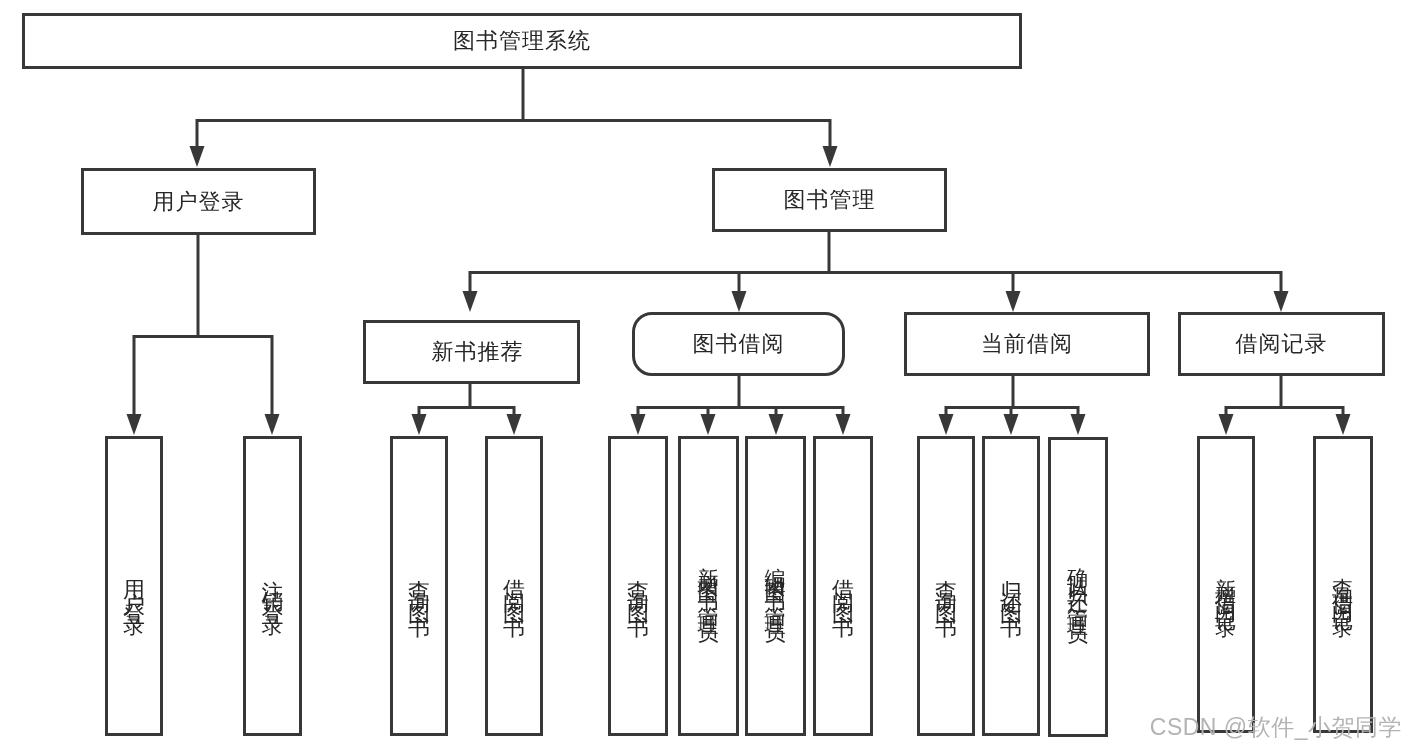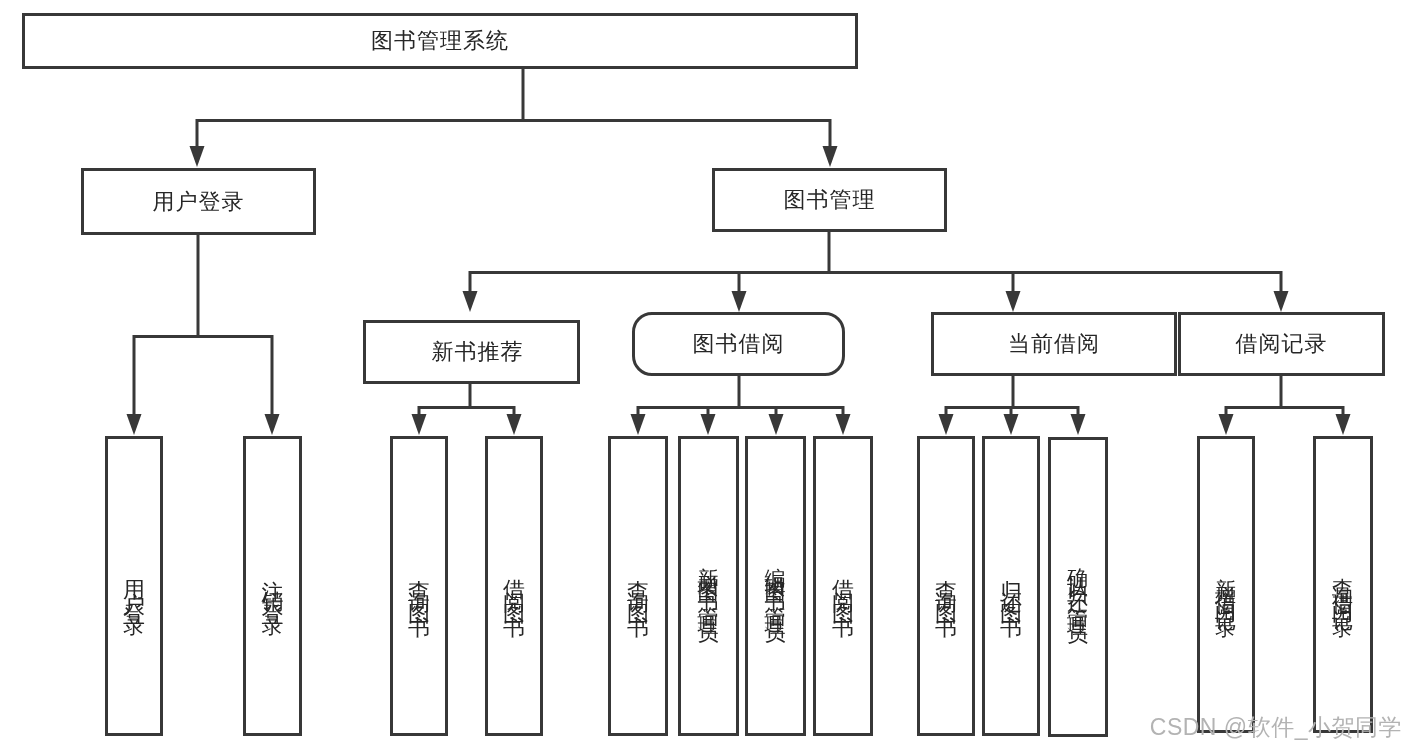--- a/index.html
+++ b/index.html
@@ -92,28 +92,28 @@
       <polygon points="768.5,414 783.5,414 776,435"></polygon>
       <polygon points="835.5,414 850.5,414 843,435"></polygon>
       <polygon points="938.5,414 953.5,414 946,435"></polygon>
       <polygon points="1003.5,414 1018.5,414 1011,435"></polygon>
       <polygon points="1070.5,414 1085.5,414 1078,435"></polygon>
       <polygon points="1218.5,414 1233.5,414 1226,435"></polygon>
       <polygon points="1335.5,414 1350.5,414 1343,435"></polygon>
     </g>
   </svg>
 
-  <div class="node h" style="left:22px; top:13px; width:836px; height:56px;">图书管理系统</div>
+  <div class="node h" style="left:22px; top:13px; width:1000px; height:56px;">图书管理系统</div>
 
   <div class="node h" style="left:81px; top:168px; width:235px; height:67px;">用户登录</div>
   <div class="node h" style="left:712px; top:168px; width:235px; height:64px;">图书管理</div>
 
   <div class="node h" style="left:363px; top:320px; width:217px; height:64px;padding-left:12px;">新书推荐</div>
   <div class="node h" style="left:632px; top:312px; width:213px; height:64px;border-radius:20px;">图书借阅</div>
-  <div class="node h" style="left:904px; top:312px; width:246px; height:64px;margin-left:27px;">当前借阅</div>
+  <div class="node h" style="left:904px; top:312px; width:246px; height:64px;">当前借阅</div>
   <div class="node h" style="left:1178px; top:312px; width:207px; height:64px;">借阅记录</div>
 
   <div class="node v" style="left:105px; top:436px; width:58px; height:300px;">
     <span>用户登录</span>
   </div>
   <div class="node v" style="left:243px; top:436px; width:59px; height:300px;">
     <span>注销登录</span>
   </div>
 
   <div class="node v" style="left:390px; top:436px; width:58px; height:300px;">

